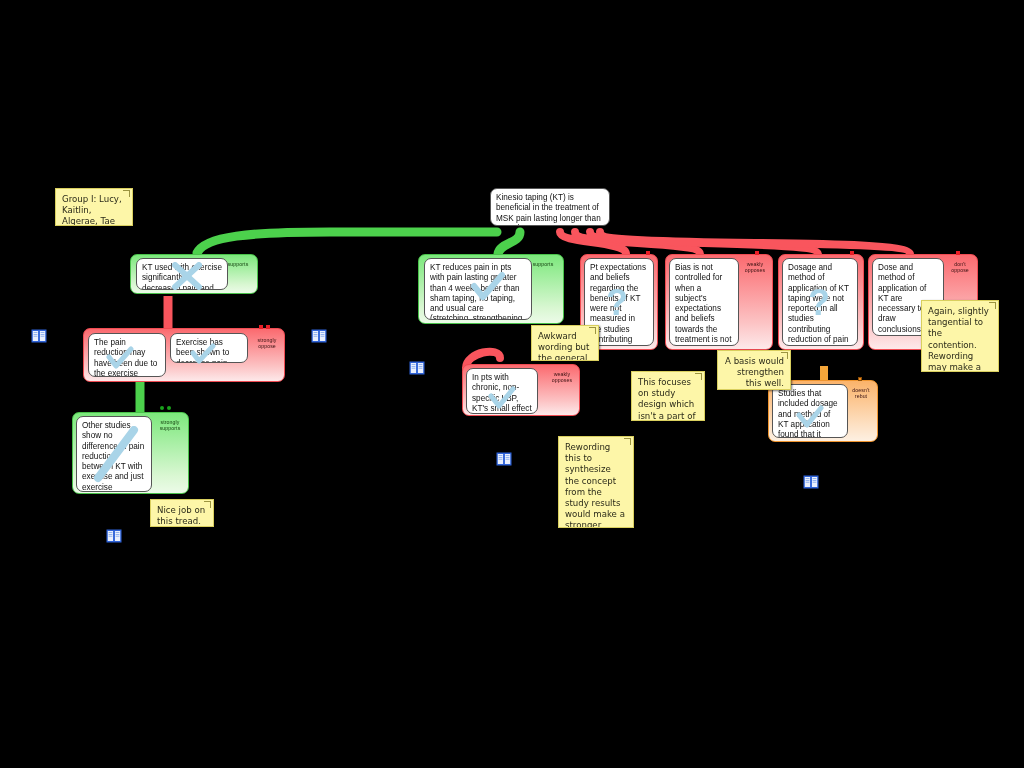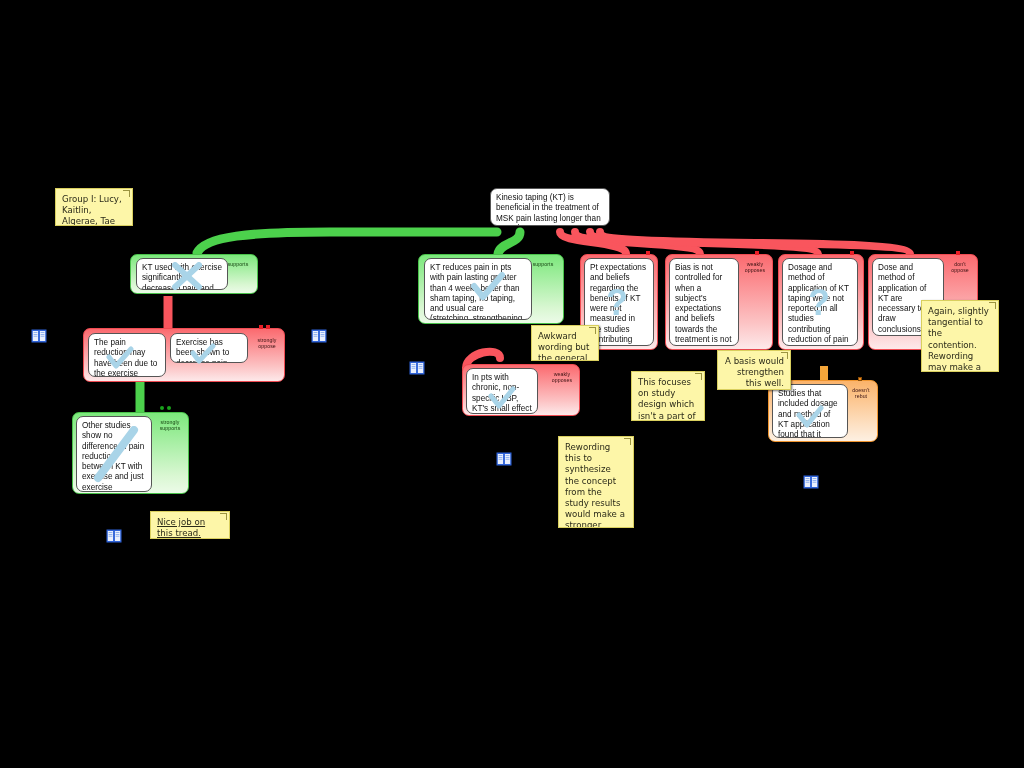--- a/index.html
+++ b/index.html
@@ -207,21 +207,21 @@
   <div class="note" style="left:921px;top:300px;width:78px;height:72px;">
     <span class="fold"></span>
     <span>Again, slightly tangential to the contention. Rewording may make a stronger argument.</span>
   </div>
 
   <div class="note" style="left:558px;top:436px;width:76px;height:92px;">
     <span class="fold"></span>
     <span>Rewording this to synthesize the concept from the study results would make a stronger argument than just stating findings.</span>
   </div>
 
-  <div class="note" style="left:150px;top:511px;width:80px;height:28px;text-decoration:underline;">
+  <div class="note" style="left:150px;top:499px;width:64px;height:28px;">
     <span class="fold"></span>
     <span>Nice job on this tread.</span>
   </div>
 
   <svg class="reficon" style="left:31px;top:329px;" viewBox="0 0 16 14">
     <rect x="0.5" y="0.5" width="15" height="13" fill="#2f63d8"></rect>
     <rect x="1.8" y="2" width="5.4" height="10" fill="#eaf0fd"></rect>
     <rect x="8.8" y="2" width="5.4" height="10" fill="#eaf0fd"></rect>
     <rect x="7.3" y="1.2" width="1.4" height="11.6" fill="#2f63d8"></rect>
     <rect x="2.6" y="3.2" width="3.8" height="0.8" fill="#7fa4ec"></rect>

